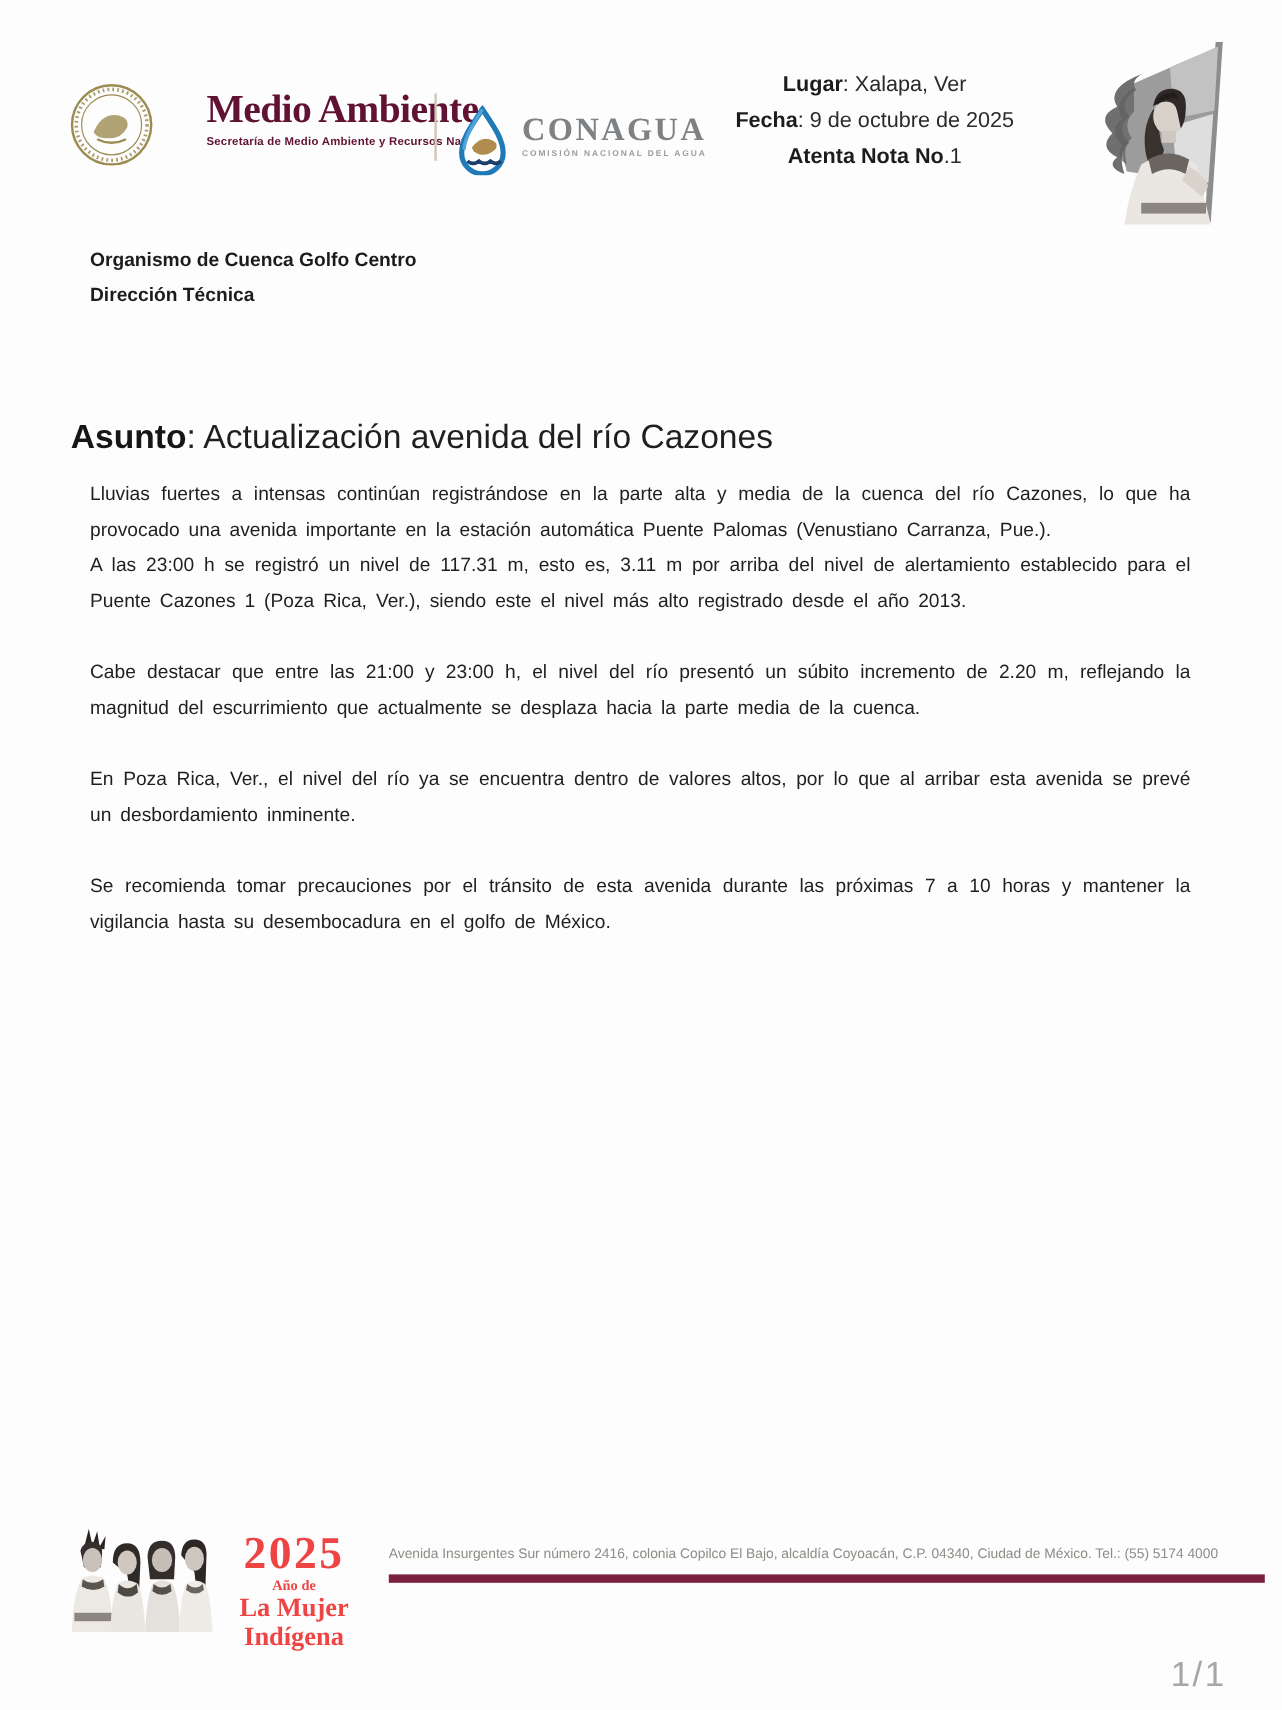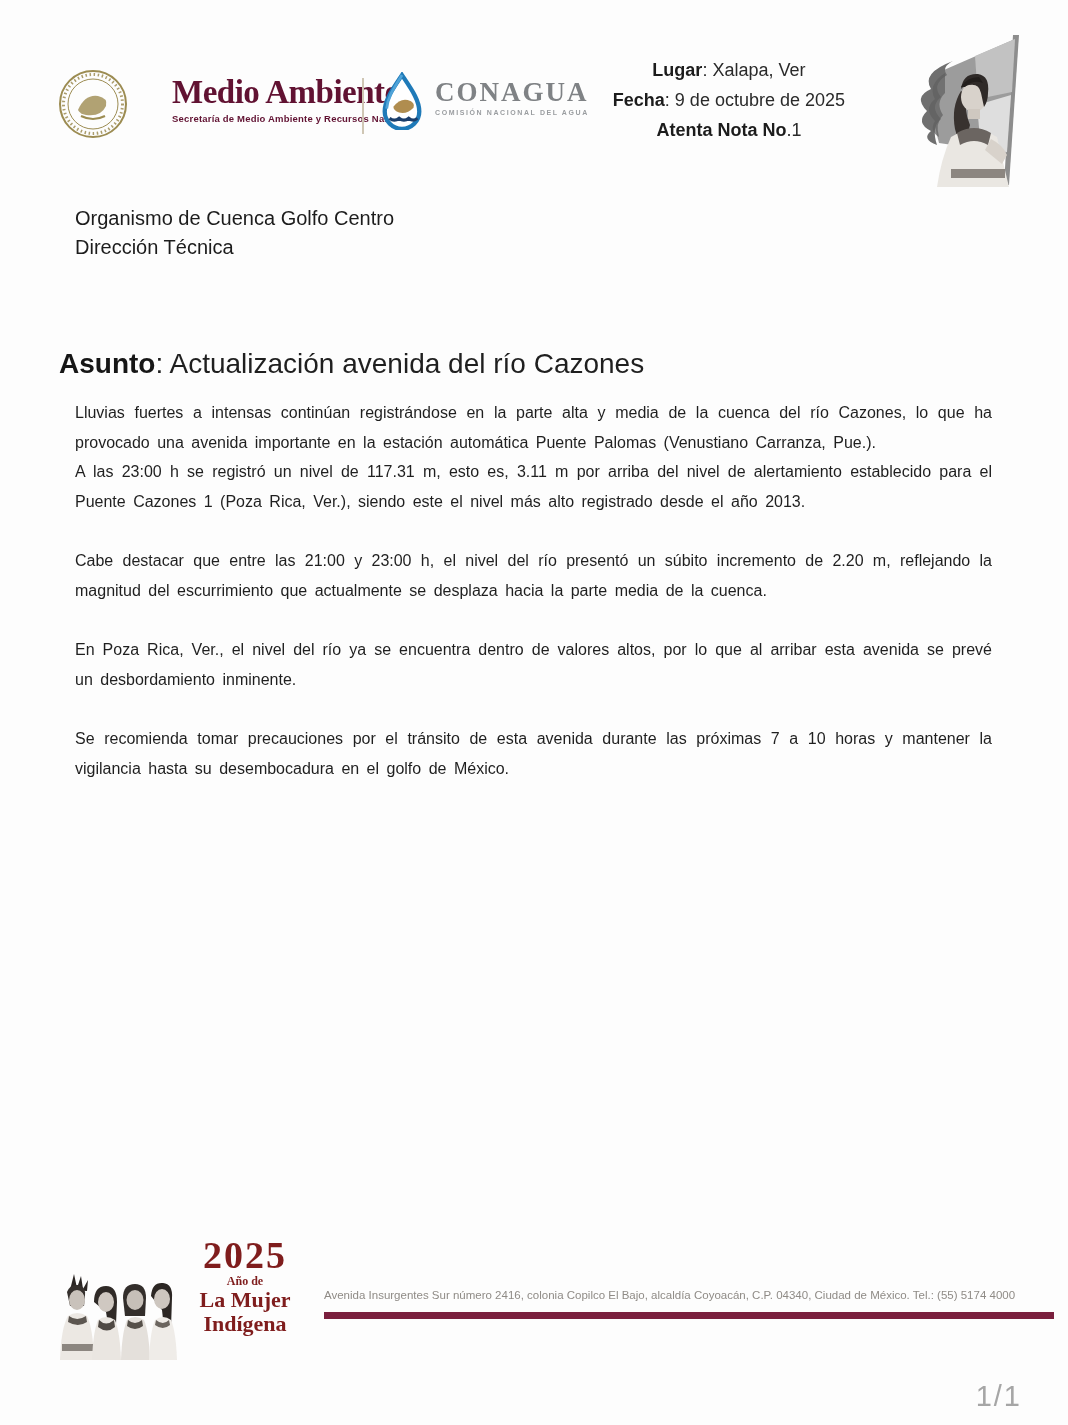--- a/index.html
+++ b/index.html
@@ -29,21 +29,21 @@
     margin-top: 3px;
     font-size: 9.5px;
     font-weight: bold;
     color: #611232;
     letter-spacing: 0.2px;
   }
   .logo-divider {
     position: absolute; left: 362px; top: 78px;
     width: 2px; height: 56px; background: #cfc6b4;
   }
-  .conagua { position: absolute; left: 378px; top: 72px; display: flex; align-items: flex-start; justify-content: center; }
+  .conagua { position: absolute; left: 378px; top: 88px; display: flex; align-items: flex-start; justify-content: center; }
   .cg-text { margin-left: 9px; margin-top: 6px; }
   .cg-title {
     font-family: "Liberation Serif", serif;
     font-weight: bold;
     font-size: 27px;
     letter-spacing: 2px;
     color: #7f8285;
     line-height: 28px;
   }
   .cg-sub {
@@ -61,21 +61,21 @@
     line-height: 30px;
     color: #2a2a2a;
   }
   .meta b { color: #1c1c1c; }
 
   .flag-illustration { position: absolute; top: 33px; right: 23px; }
 
   
   .org-block {
     position: absolute; left: 75px; top: 204px;
-    font-size: 20px; font-weight: normal; line-height: 28.5px;
+    font-size: 16px; font-weight: bold; line-height: 28.5px;
     color: #1c1c1c;
   }
   .subject-line {
     position: absolute; left: 59px; top: 316px;
     font-size: 28px; color: #1f1f1f; margin-top: 32px;
   }
   .subject-line b { color: #161616; }
 
   .body-text {
     position: absolute; left: 75px; top: 398px; width: 917px;
@@ -83,23 +83,23 @@
     text-align: justify;
     word-spacing: 3px;
     color: #1f1f1f;
   }
   .body-text p.para { margin-bottom: 30px; }
   .body-text p.para.joined { margin-bottom: 0; }
 
   
   .women-illustration { position: absolute; left: 50px; top: 1272px; }
   .year-block {
-    position: absolute; left: 190px; top: 1236px; width: 110px;
+    position: absolute; left: 190px; top: 1276px; width: 110px;
     text-align: center;
-    color: #7f1d1d;
+    color: #ef4444;
     font-family: "Liberation Serif", serif;
   }
   .year-number { font-size: 38px; font-weight: bold; letter-spacing: 2px; line-height: 38px; }
   .year-sub { font-size: 12px; font-weight: bold; line-height: 14px; }
   .year-line { font-size: 22px; font-weight: bold; line-height: 24px; }
 
   .addr-block { position: absolute; left: 324px; top: 1287px; width: 730px; }
   .addr-line {
     font-size: 11.5px; line-height: 16px;
     color: #8f8b86;

